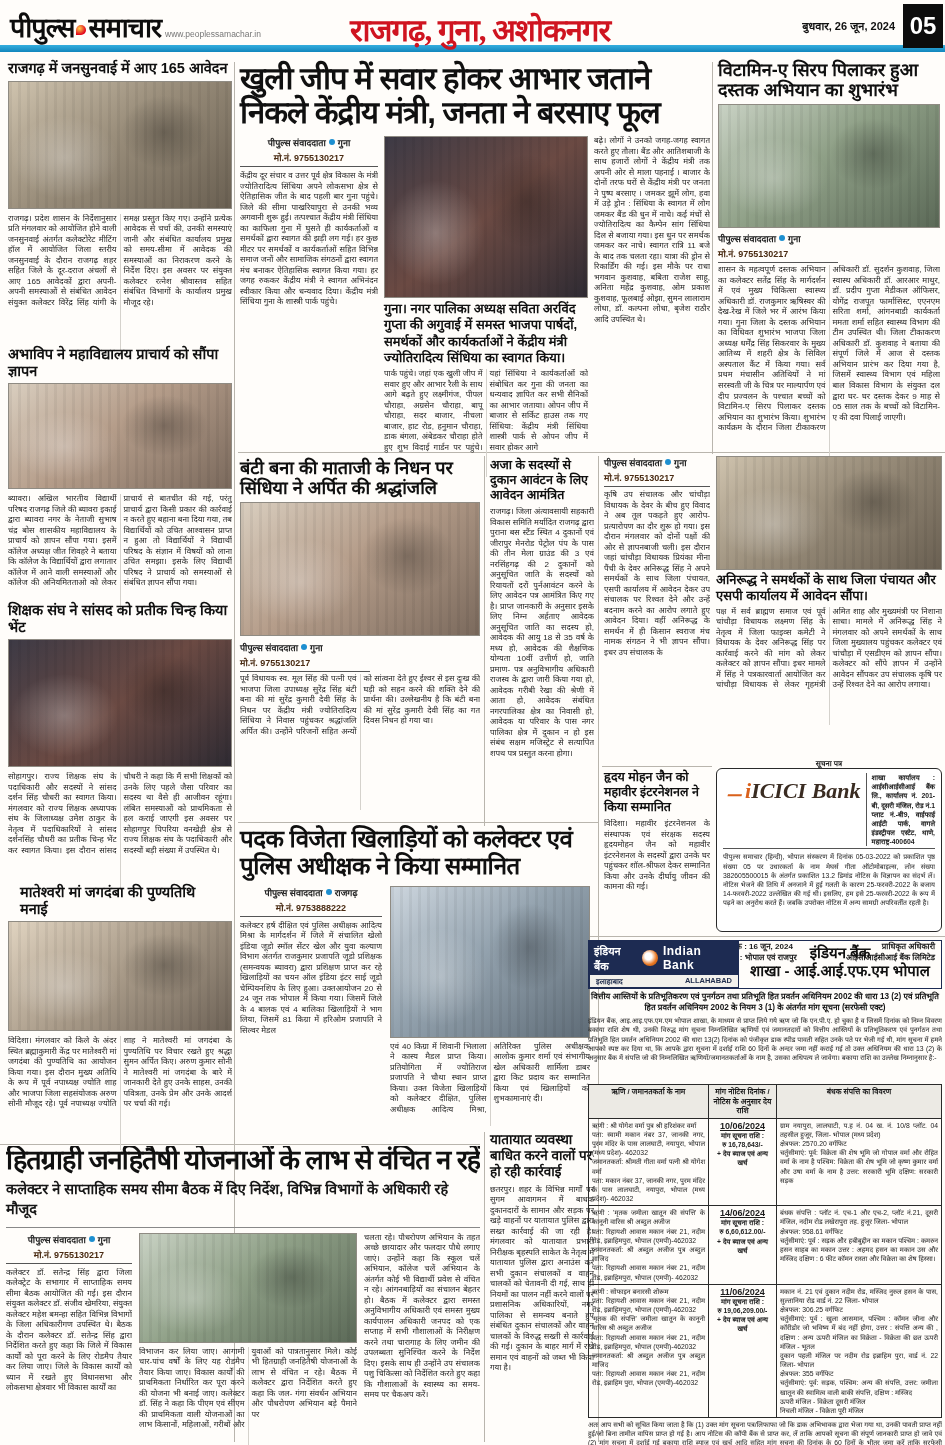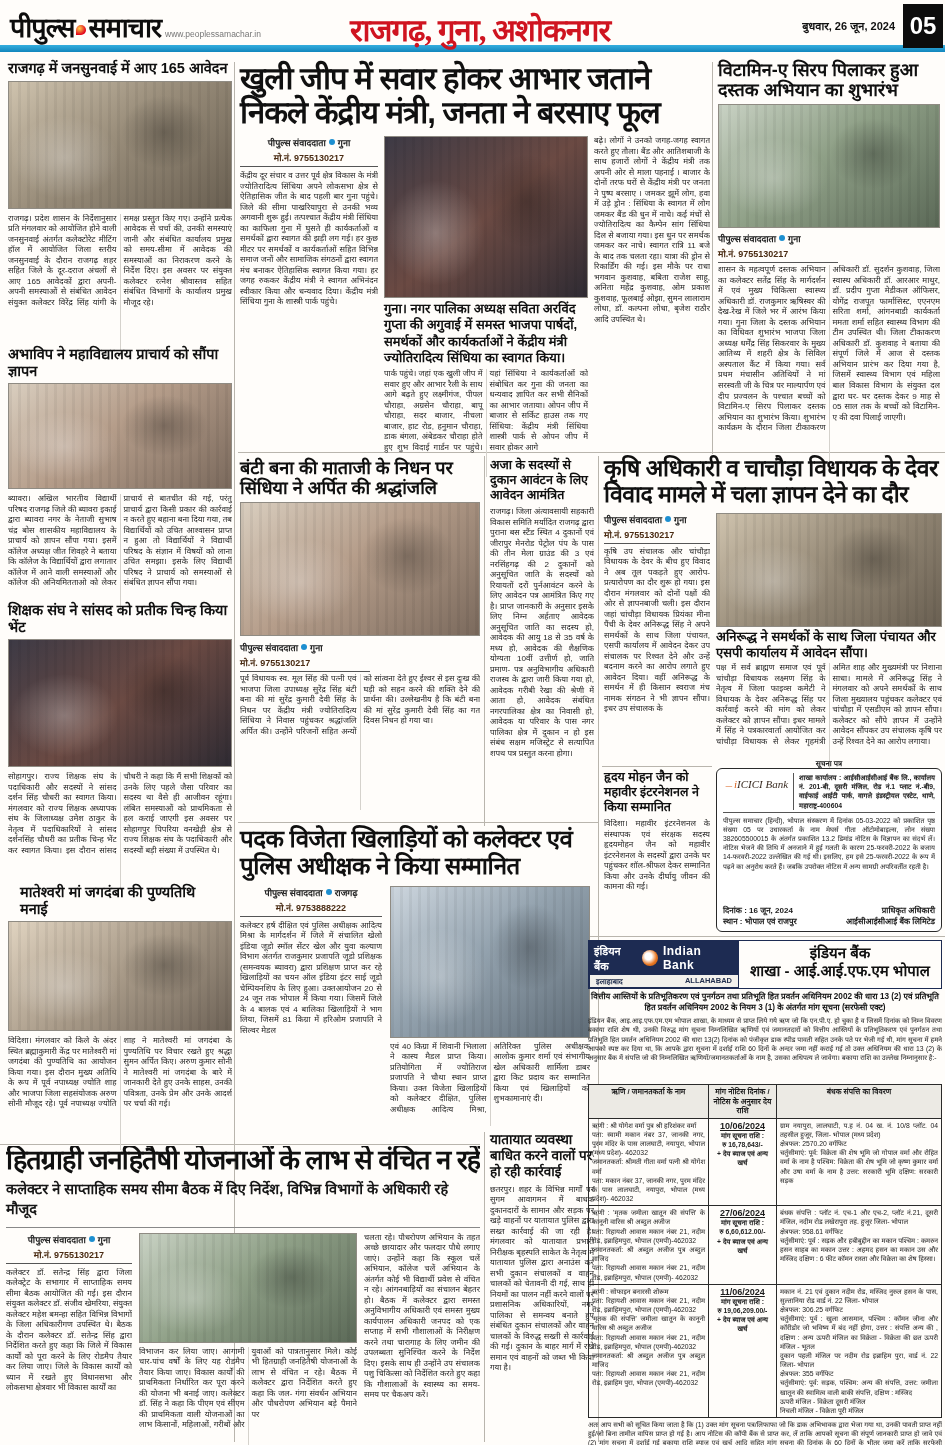--- a/index.html
+++ b/index.html
@@ -42,21 +42,21 @@
   .ph-d{background:linear-gradient(140deg,#d9cebf,#b59d8a 45%,#7b6a5d);}
   .ph-e{background:linear-gradient(140deg,#cdd6de,#93a2ae 45%,#5f6c77);}
   .ph-f{background:linear-gradient(140deg,#e0d3c0,#a89a88 50%,#6f6458);}
   
   .vline{width:1px;background:#b9b5ad;}
   .hline{height:1px;background:#b9b5ad;}
   
   .notice-box{border:1.5px solid #2a2a2a;border-radius:6px;background:#fff;padding:4px 6px;}
   .tiny{font-size:6.8px;line-height:1.35;text-align:justify;color:#222;}
   .pre{white-space:pre-line;}
-  .icici-brand{font-family:"Liberation Serif",serif;font-style:italic;font-weight:normal;font-size:11px;color:#3a2c22;white-space:nowrap;}
+  .icici-brand{font-family:"Liberation Serif",serif;font-style:italic;font-weight:bold;font-size:22px;color:#3a2c22;white-space:nowrap;}
   .ib-bar{background:#1d2b52;color:#fff;display:flex;align-items:center;gap:5px;padding:2px 5px;}
   .ib-bar .hi{font-weight:bold;font-size:11px;}
   .ib-bar .en{font-weight:bold;font-size:12px;letter-spacing:.5px;}
   .ib-sub{background:#f3f1ec;color:#23304f;font-size:7.5px;font-weight:bold;display:flex;justify-content:space-between;padding:1px 6px;border:1px solid #1d2b52;border-top:none;}
   .ib-emblem{width:16px;height:16px;border-radius:50%;background:radial-gradient(circle at 40% 40%,#fff 25%,#e87722 60%,#a44e12);flex:0 0 auto;}
   .ib-title{font-weight:bold;font-size:15px;text-align:center;line-height:1.2;color:#101010;}
   .act-line{font-weight:bold;font-size:8.2px;text-align:center;line-height:1.3;color:#141414;}
   table.dm{border-collapse:collapse;width:100%;table-layout:fixed;}
   table.dm th,table.dm td{border:1px solid #2a2a2a;vertical-align:top;padding:2px 3px;}
   table.dm th{background:#eceae4;font-size:7.6px;line-height:1.25;text-align:center;}
@@ -155,21 +155,20 @@
     </div>
     <div class="bodytxt c2" style="height:136px;overflow:hidden;">पूर्व विधायक स्व. मूल सिंह की पत्नी एवं भाजपा जिला उपाध्यक्ष सुरेंद्र सिंह बंटी बना की मां सुरेंद्र कुमारी देवी सिंह के निधन पर केंद्रीय मंत्री ज्योतिरादित्य सिंधिया ने निवास पहुंचकर श्रद्धांजलि अर्पित की। उन्होंने परिजनों सहित अन्यों को सांत्वना देते हुए ईश्वर से इस दुःख की घड़ी को सहन करने की शक्ति देने की प्रार्थना की। उल्लेखनीय है कि बंटी बना की मां सुरेंद्र कुमारी देवी सिंह का गत दिवस निधन हो गया था।</div>
   </section>
 
   <section class="abs" style="left:490px;top:458px;width:104px;height:368px;">
     <h2 class="headline-xs" style="margin:0 0 4px;">अजा के सदस्यों से दुकान आवंटन के लिए आवेदन आमंत्रित</h2>
     <div class="bodytxt" style="height:300px;overflow:hidden;">राजगढ़। जिला अंत्यावसायी सहकारी विकास समिति मर्यादित राजगढ़ द्वारा पुराना बस स्टैंड स्थित 4 दुकानों एवं जीरापुर मेनरोड पेट्रोल पंप के पास की तीन मेला ग्राउंड की 3 एवं नरसिंहगढ़ की 2 दुकानों को अनुसूचित जाति के सदस्यों को रियायतों दरों पुर्नआवंटन करने के लिए आवेदन पत्र आमंत्रित किए गए है। प्राप्त जानकारी के अनुसार इसके लिए निम्न अर्हताए आवेदक अनुसूचित जाति का सदस्य हो, आवेदक की आयु 18 से 35 वर्ष के मध्य हो, आवेदक की शैक्षणिक योग्यता 10वीं उत्तीर्ण हो, जाति प्रमाण- पत्र अनुविभागीय अधिकारी राजस्व के द्वारा जारी किया गया हो, आवेदक गरीबी रेखा की श्रेणी में आता हो, आवेदक संबंधित नगरपालिका क्षेत्र का निवासी हो, आवेदक या परिवार के पास नगर पालिका क्षेत्र में दुकान न हो इस संबंध सक्षम मजिस्ट्रेट से सत्यापित शपथ पत्र प्रस्तुत करना होगा।</div>
   </section>
 
   <section class="abs" style="left:604px;top:456px;width:338px;height:310px;">
-    <h2 class="headline-lg" style="margin:0 0 5px;">कृषि अधिकारी व चाचौड़ा विधायक के देवर विवाद मामले में चला ज्ञापन देने का दौर</h2>
     <div style="display:flex;gap:6px;">
       <div style="width:106px;flex:0 0 auto;">
         <div class="byline">
           <span>पीपुल्स संवाददाता</span><span class="dot"></span><span>गुना</span>
           <div class="phone">मो.नं. 9755130217</div>
         </div>
         <div class="bodytxt" style="margin-top:3px;height:208px;overflow:hidden;">कृषि उप संचालक और चांचौड़ा विधायक के देवर के बीच हुए विवाद ने अब तूल पकड़ते हुए आरोप-प्रत्यारोपण का दौर शुरू हो गया। इस दौरान मंगलवार को दोनों पक्षों की ओर से ज्ञापनबाजी चली। इस दौरान जहां चांचौड़ा विधायक प्रियंका मीना पैंची के देवर अनिरूद्ध सिंह ने अपने समर्थकों के साथ जिला पंचायत, एसपी कार्यालय में आवेदन देकर उप संचालक पर रिश्वत देने और उन्हें बदनाम करने का आरोप लगाते हुए आवेदन दिया। वहीं अनिरूद्ध के समर्थन में ही किसान स्वराज मंच नामक संगठन ने भी ज्ञापन सौंपा। इधर उप संचालक के</div>
       </div>
       <div style="width:226px;flex:0 0 auto;">
         <div class="photo ph-a" style="height:112px;"></div>
@@ -294,21 +293,21 @@
           <td class="tiny pre">ग्राम नयापुरा, लालघाटी, प.ह नं. 04 ख. नं. 10/8 प्लॉट. 04 तहसील हुजूर, जिला- भोपाल (मध्य प्रदेश)
 क्षेत्रफल: 2570.20 वर्गफिट
 चर्तुसीमाएं: पूर्व: विक्रेता की शेष भूमि जो गोपाल वर्मा और रोहित वर्मा के नाम है पश्चिम: विक्रेता की शेष भूमि जो कृष्ण कुमार वर्मा और उषा वर्मा के नाम है उत्तर: सरकारी भूमि दक्षिण: सरकारी सड़क</td>
         </tr>
         <tr style="height:76px;">
           <td class="tiny pre">ऋणी : 'मृतक जमीला खातून की संपत्ति' के कानूनी वारिस श्री अब्दुल अजीज
 पता: रिहायशी आवास मकान नंबर 21, नदीम रोड, इब्राहिमपुरा, भोपाल (एमपी)-462032
 जमानतकर्ता: श्री अब्दुल अजीज पुत्र अब्दुल माजिद
 पता: रिहायशी आवास मकान नंबर 21, नदीम रोड, इब्राहिमपुरा, भोपाल (एमपी)- 462032</td>
           <td>
-            <div class="amt" style="text-decoration:underline;">27/06/2024</div>
+            <div class="amt" style="text-decoration:underline;">14/06/2024</div>
             <div class="tiny pre" style="font-weight:bold;text-align:center;">मांग सूचना राशि :
 रु 6,60,612.00/-
 + देय ब्याज एवं अन्य खर्च</div>
           </td>
           <td class="tiny pre">बंधक संपत्ति : प्लॉट नं. एच-1 और एच-2, प्लॉट नं.21, दूसरी मंजिल, नदीम रोड लखेरापुरा तह. हुजूर जिला- भोपाल
 क्षेत्रफल: 958.61 वर्गफिट
 चर्तुसीमाएं: पूर्व : सड़क और हबीबुद्दीन का मकान पश्चिम : कमरुन हसन साहब का मकान उत्तर : अहमद हसन का मकान उस और मस्जिद दक्षिण : 6 फीट कॉमन रास्ता और विक्रेता का शेष हिस्सा।</td>
         </tr>
         <tr style="height:120px;">
           <td class="tiny pre">ऋणी : सोफाइन बनारसी शोरूम

